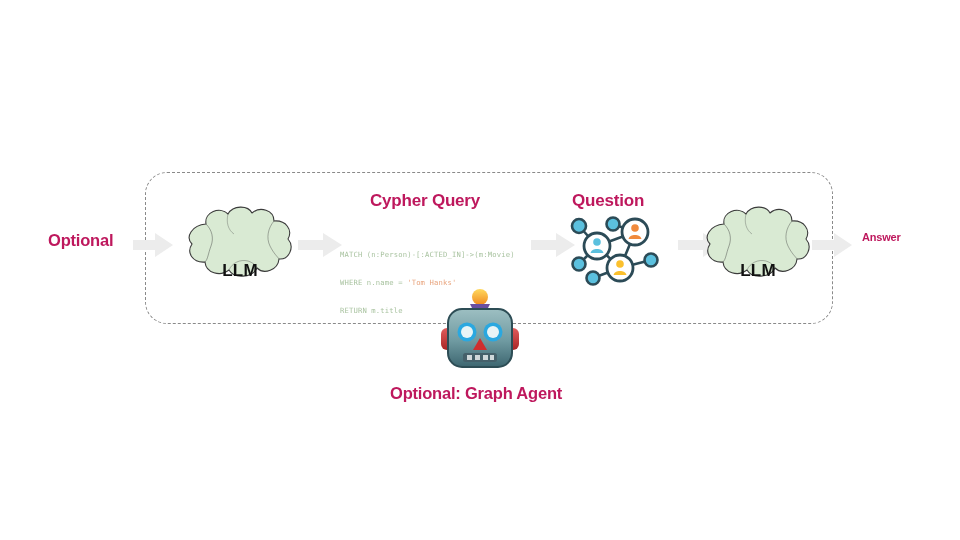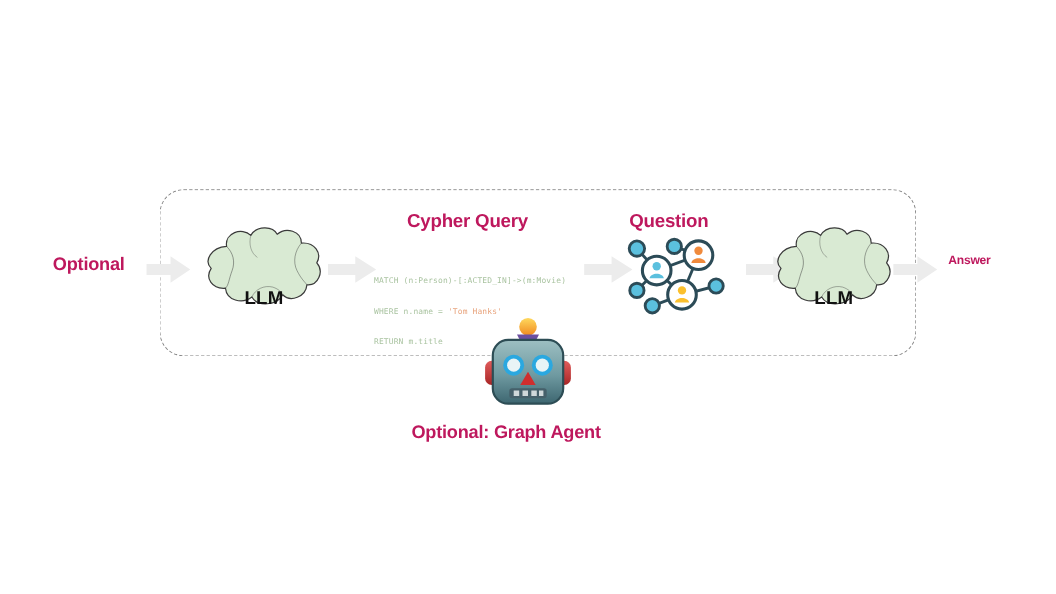--- a/index.html
+++ b/index.html
@@ -55,21 +55,21 @@
     left: 370px;
     top: 191px;
     font-size: 17px;
   }
   .label-graphdb {
     left: 572px;
     top: 191px;
     font-size: 17px;
   }
   .label-agent {
-    left: 374px;
+    left: 390px;
     top: 384px;
     font-size: 16.5px;
   }
 
   
   .arrow {
     position: absolute;
     top: 232px;
     width: 44px;
     height: 26px;

